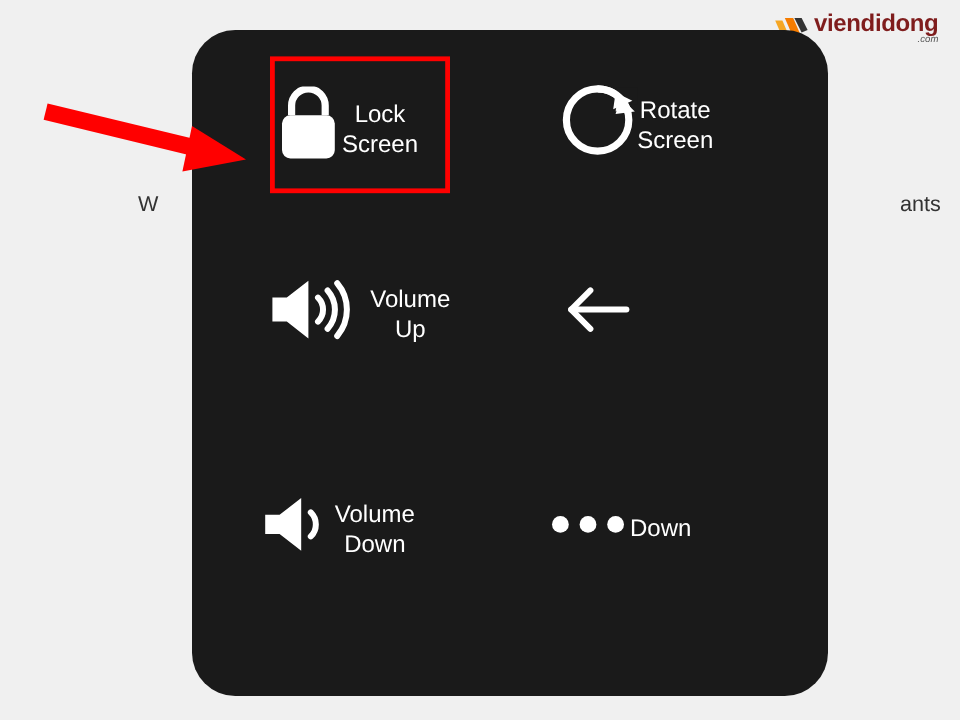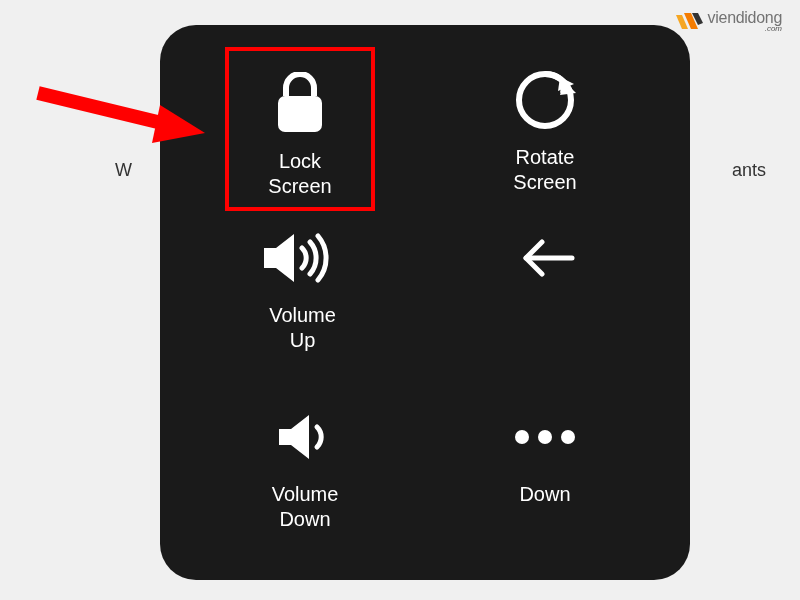--- a/index.html
+++ b/index.html
@@ -10,43 +10,43 @@
       font-family: -apple-system, Helvetica, Arial, sans-serif;
       position: relative;
       overflow: hidden;
     }
     .bg-text {
       position: absolute;
       color: #333;
       font-size: 18px;
     }
     .bg-left { left: 115px; top: 160px; }
-    .bg-right { right: 34px; top: 160px; }
+    .bg-right { right: 16px; top: 160px; }
     .watermark {
       position: absolute;
       top: 10px;
       right: 18px;
       display: flex;
       align-items: center;
       gap: 4px;
     }
     .watermark-icon {
       width: 30px;
       height: 22px;
       position: relative;
     }
     .watermark-text {
       display: flex;
       flex-direction: column;
       line-height: 1;
     }
     .watermark-main {
-      font-size: 16px;
-      font-weight: 400;
-      color: #737373;
+      font-size: 20px;
+      font-weight: 700;
+      color: #7f1d1d;
       letter-spacing: -0.3px;
     }
     .watermark-sub {
       font-size: 8px;
       color: #555;
       align-self: flex-end;
       margin-top: -1px;
       font-style: italic;
     }
     .arrow {
@@ -70,21 +70,21 @@
       flex-direction: column;
     }
     .row {
       display: flex;
       justify-content: space-around;
       align-items: flex-start;
       flex: 1;
     }
     .cell {
       display: flex;
-      flex-direction: column;
+      flex-direction: row;
       align-items: center;
       justify-content: flex-start;
       width: 160px;
       text-align: center;
       padding-top: 10px;
     }
     .icon-box {
       height: 70px;
       display: flex;
       align-items: center;

